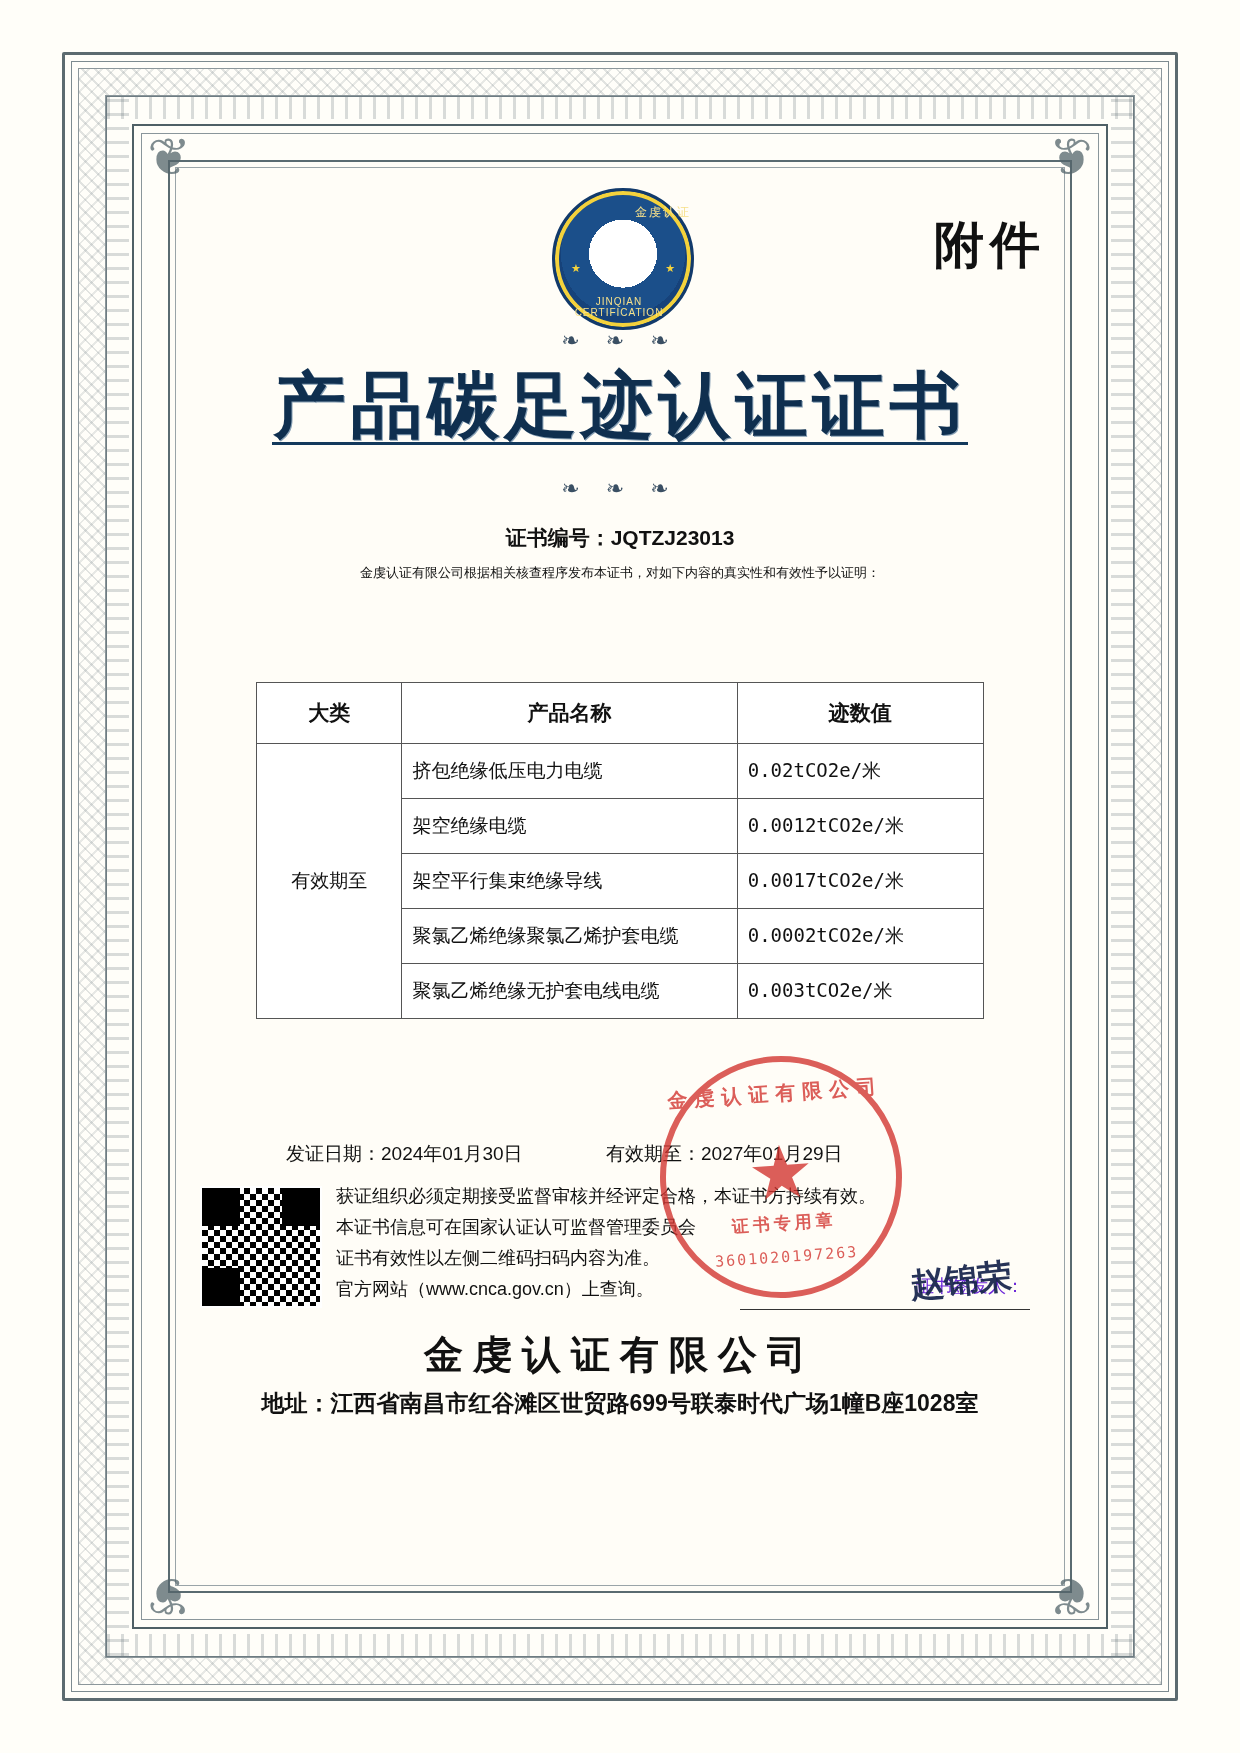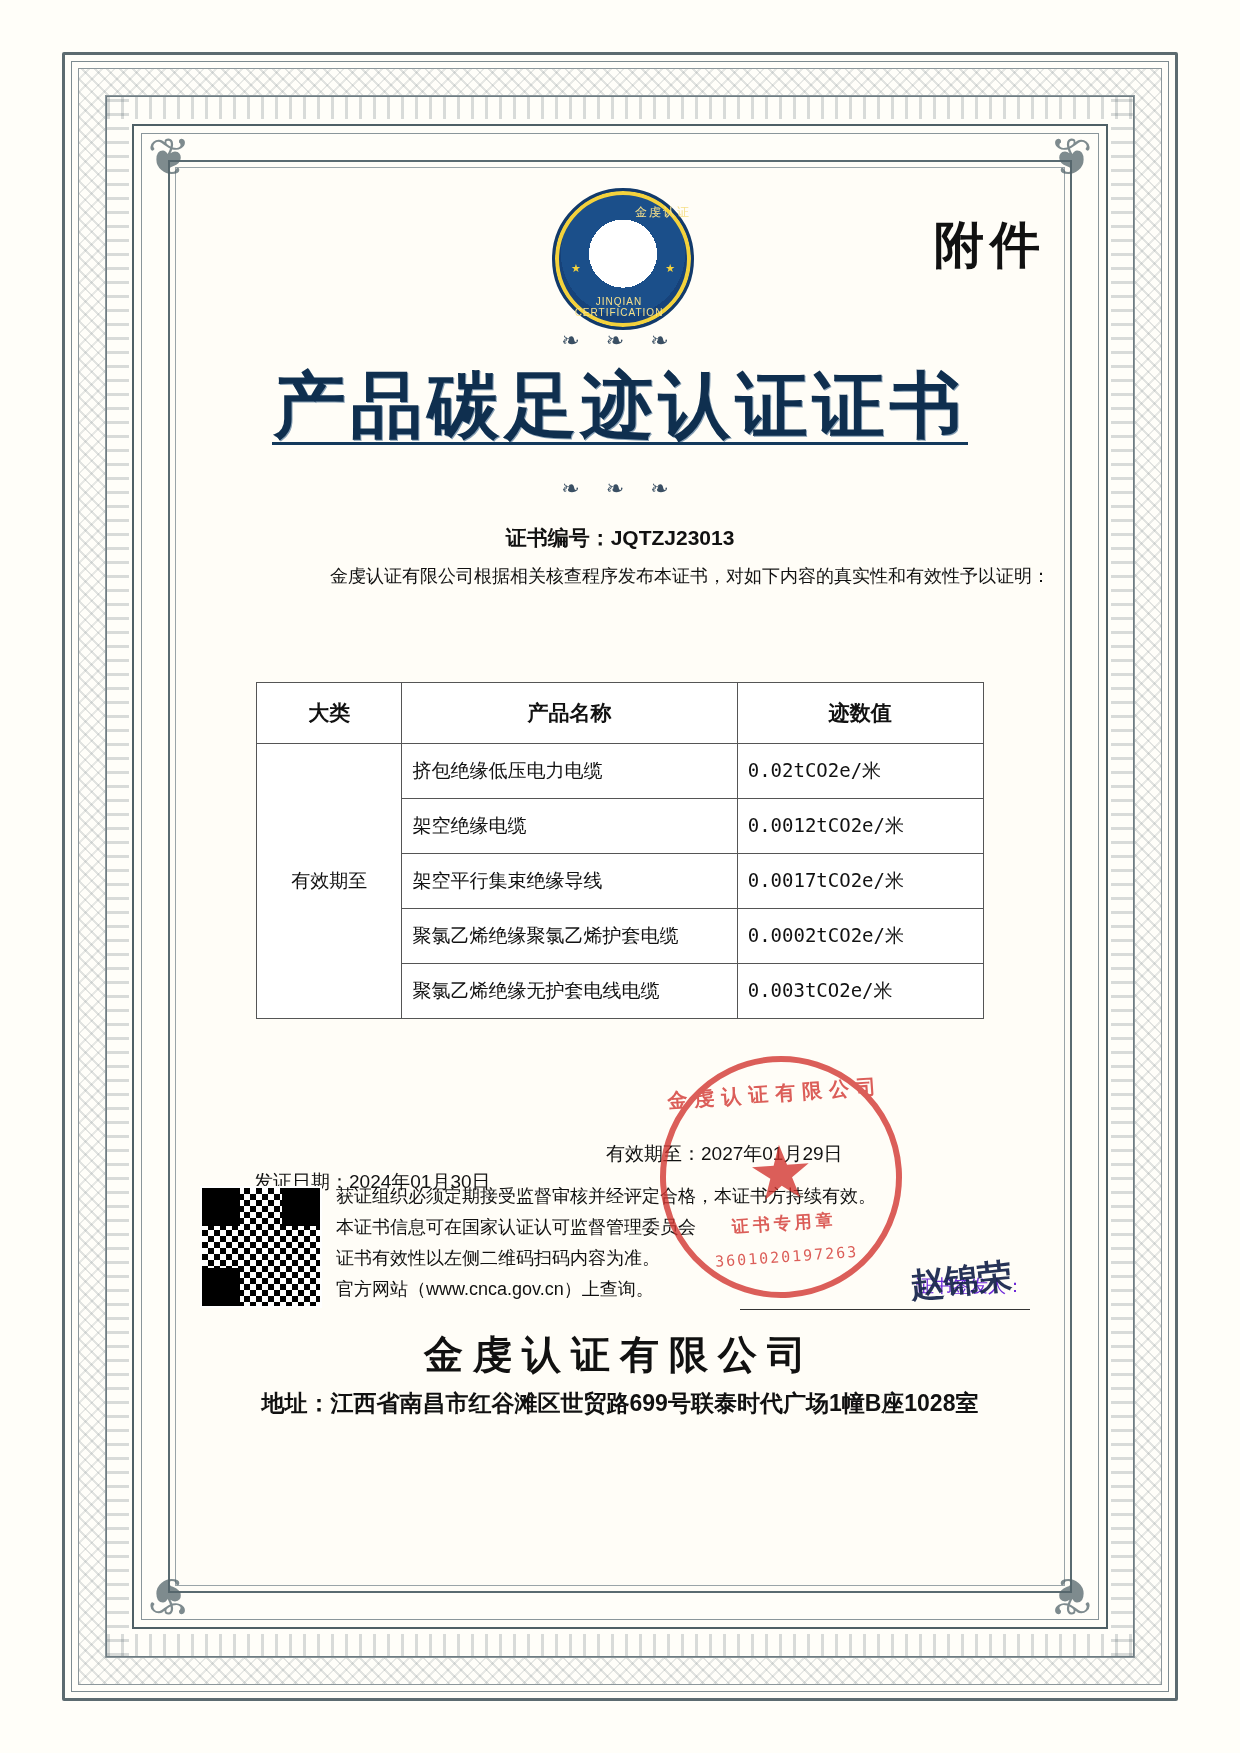--- a/index.html
+++ b/index.html
@@ -134,22 +134,22 @@
   }
   .title-rule{
     position:absolute;left:82px;right:82px;top:266px;height:3px;background:#13395c;
   }
 
   .cert-no{
     position:absolute;left:0;right:0;top:348px;text-align:center;
     font-size:21px;font-weight:bold;color:#111;
   }
   .statement{
-    position:absolute;left:0;right:0;top:388px;text-align:right;
-    font-size:18px;color:#111;
+    position:absolute;left:0;right:0;top:388px;text-align:center;
+    font-size:13px;color:#111;
   }
 
   
   table.pf{
     position:absolute;left:66px;top:470px;width:calc(100% - 132px);
     border-collapse:collapse;
     background:#fff;
     margin-top:36px;
   }
   table.pf td,table.pf th{
@@ -161,21 +161,21 @@
   }
   table.pf th{font-weight:bold;text-align:center;font-size:21px;padding:16px 10px;}
   td.cat{width:130px;text-align:center;font-size:20px;}
   td.pname{padding-left:20px;width:330px;}
   td.val{padding-left:18px;width:230px;font-family:"DejaVu Sans Mono","Liberation Mono",monospace;font-size:17px;}
 
   .dates{
     position:absolute;left:60px;right:40px;top:965px;
     font-size:19px;color:#111;
   }
-  .dates .issue{position:absolute;left:4px;top:0;margin-top:28px;}
+  .dates .issue{position:absolute;left:36px;top:0;}
   .dates .valid{position:absolute;left:356px;top:0;}
 
   .qr{
     position:absolute;left:10px;top:1010px;width:118px;height:118px;
     background:
       linear-gradient(#000,#000) 0 0/38px 38px no-repeat,
       linear-gradient(#fff,#fff) 6px 6px/26px 26px no-repeat,
       linear-gradient(#000,#000) 12px 12px/14px 14px no-repeat,
       linear-gradient(#000,#000) 80px 0/38px 38px no-repeat,
       linear-gradient(#fff,#fff) 86px 6px/26px 26px no-repeat,

